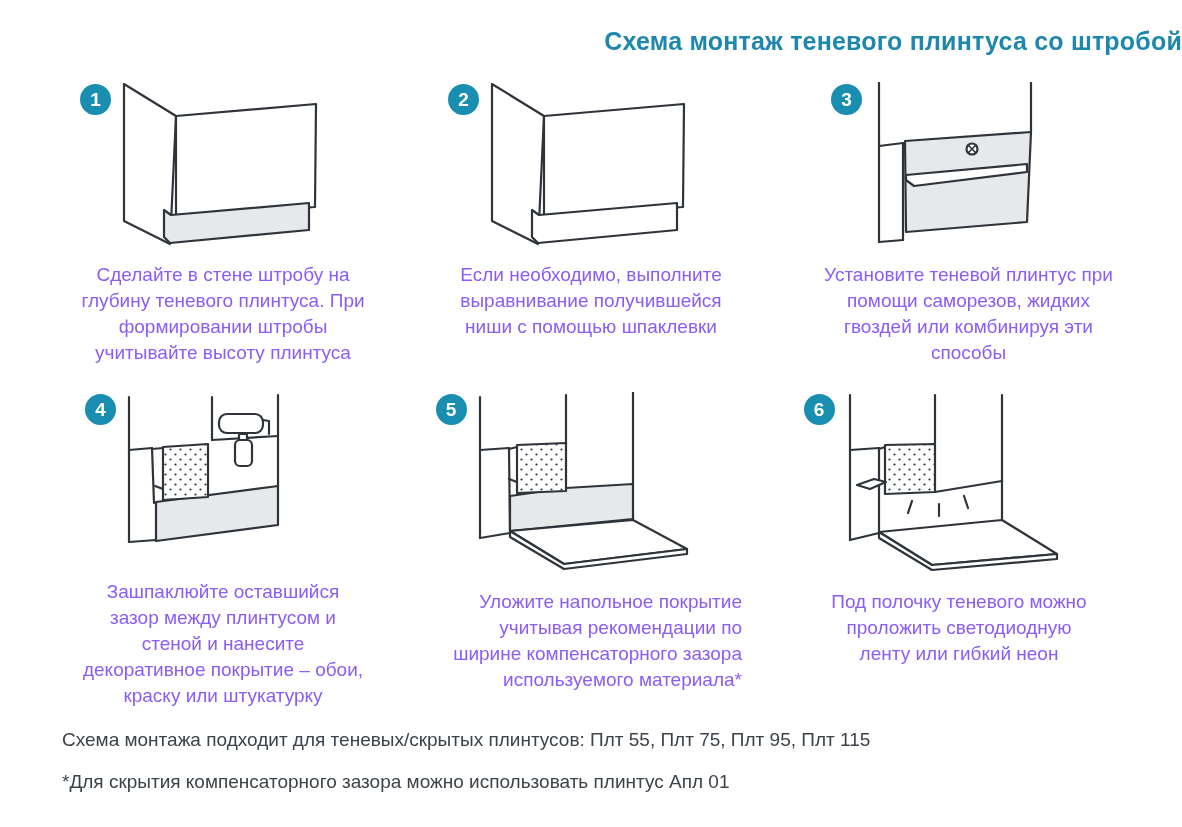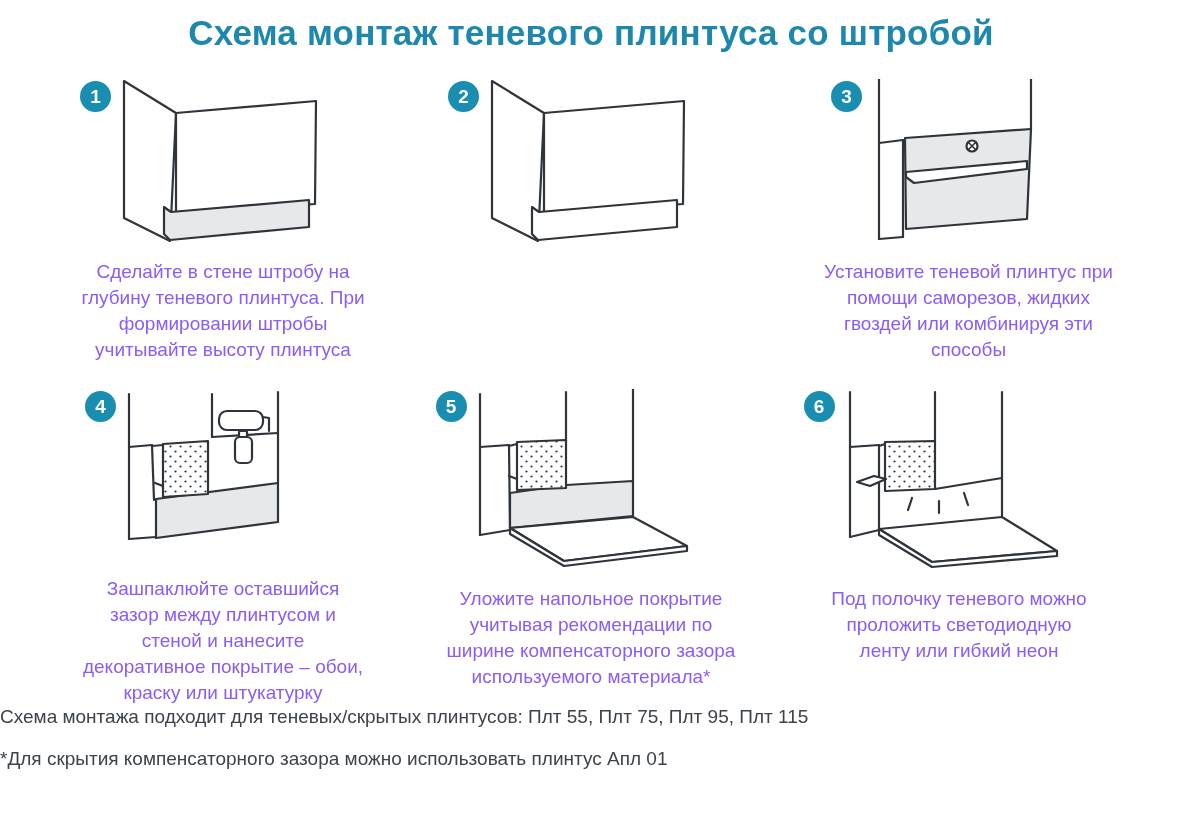--- a/index.html
+++ b/index.html
@@ -1,21 +1,21 @@
 <!DOCTYPE html>
 <html lang="ru"><head>
 <meta charset="utf-8">
 <style>
   * { margin:0; padding:0; box-sizing:border-box; }
   body { background:#ffffff; font-family:"Liberation Sans","DejaVu Sans",sans-serif; }
   .page { width:1182px; height:827px; background:#ffffff; overflow:hidden; position:relative; }
 
   .page-title {
-    margin-top:13px; text-align:center;
-    font-size:35px; font-weight:700; color:#1d87ad; letter-spacing:.2px;
+    margin-top:27px; text-align:right;
+    font-size:25px; font-weight:700; color:#1d87ad; letter-spacing:.2px;
   }
 
   .steps-grid {
     display:grid; grid-template-columns:330px 330px 330px;
     justify-content:space-between; padding:0 58px; margin-top:26px; row-gap:26px;
   }
   .step { display:flex; flex-direction:column; align-items:center; }
   .illus-wrap { position:relative; display:inline-block; }
   .badge {
     position:absolute; left:-38px; top:2px; width:31px; height:31px; border-radius:50%;
@@ -28,24 +28,24 @@
   svg.illus .gry  { fill:#e6e8ea; stroke:#2f343a; stroke-width:2.2; stroke-linejoin:round; }
 
   .caption {
     margin-top:12px; text-align:center;
     font-size:19px; line-height:26px; color:#8b5cf6;
   }
   .cap-1 { max-width:288px; }
   .cap-2 { max-width:298px; }
   .cap-3 { max-width:318px;margin-left:19px; }
   .cap-4 { max-width:282px; }
-  .cap-5 { max-width:302px; }
+  .cap-5 { max-width:302px;text-align:right; }
   .cap-6 { max-width:262px; }
 
-  .footnotes { }
+  .footnotes { padding-left:62px; margin-top:20px; }
   .footnote { font-size:19px; color:#3d434a; }
   .footnote + .footnote { margin-top:20px; }
 </style>
 </head>
 <body>
 
 <div class="page">
 
   <h1 class="page-title">Схема монтаж теневого плинтуса со штробой</h1>
 
@@ -65,20 +65,21 @@
 
     <div class="step">
       <div class="illus-wrap">
         <span class="badge">2</span>
         <svg class="illus" width="210" height="168" viewBox="0 0 210 168">
           <polygon class="wht" points="6,2 58,34 52,162 6,139"></polygon>
           <polygon class="wht" points="58,34 198,22 197,125 58,135"></polygon>
           <polygon class="wht" points="46,128 53,133 191,121 191,148 52,161 46,155"></polygon>
         </svg>
       </div>
+      <p class="caption cap-2">Если необходимо, выполните выравнивание получившейся ниши с помощью шпаклевки</p>
     </div>
 
     <div class="step">
       <div class="illus-wrap">
         <span class="badge">3</span>
         <svg class="illus" width="180" height="168" viewBox="0 0 180 168">
           <line class="ln" x1="10" y1="0" x2="10" y2="160"></line>
           <line class="ln" x1="162" y1="0" x2="162" y2="50"></line>
           <line class="ln" x1="10" y1="64" x2="34" y2="61"></line>
           <line class="ln" x1="34" y1="61" x2="34" y2="158"></line>

